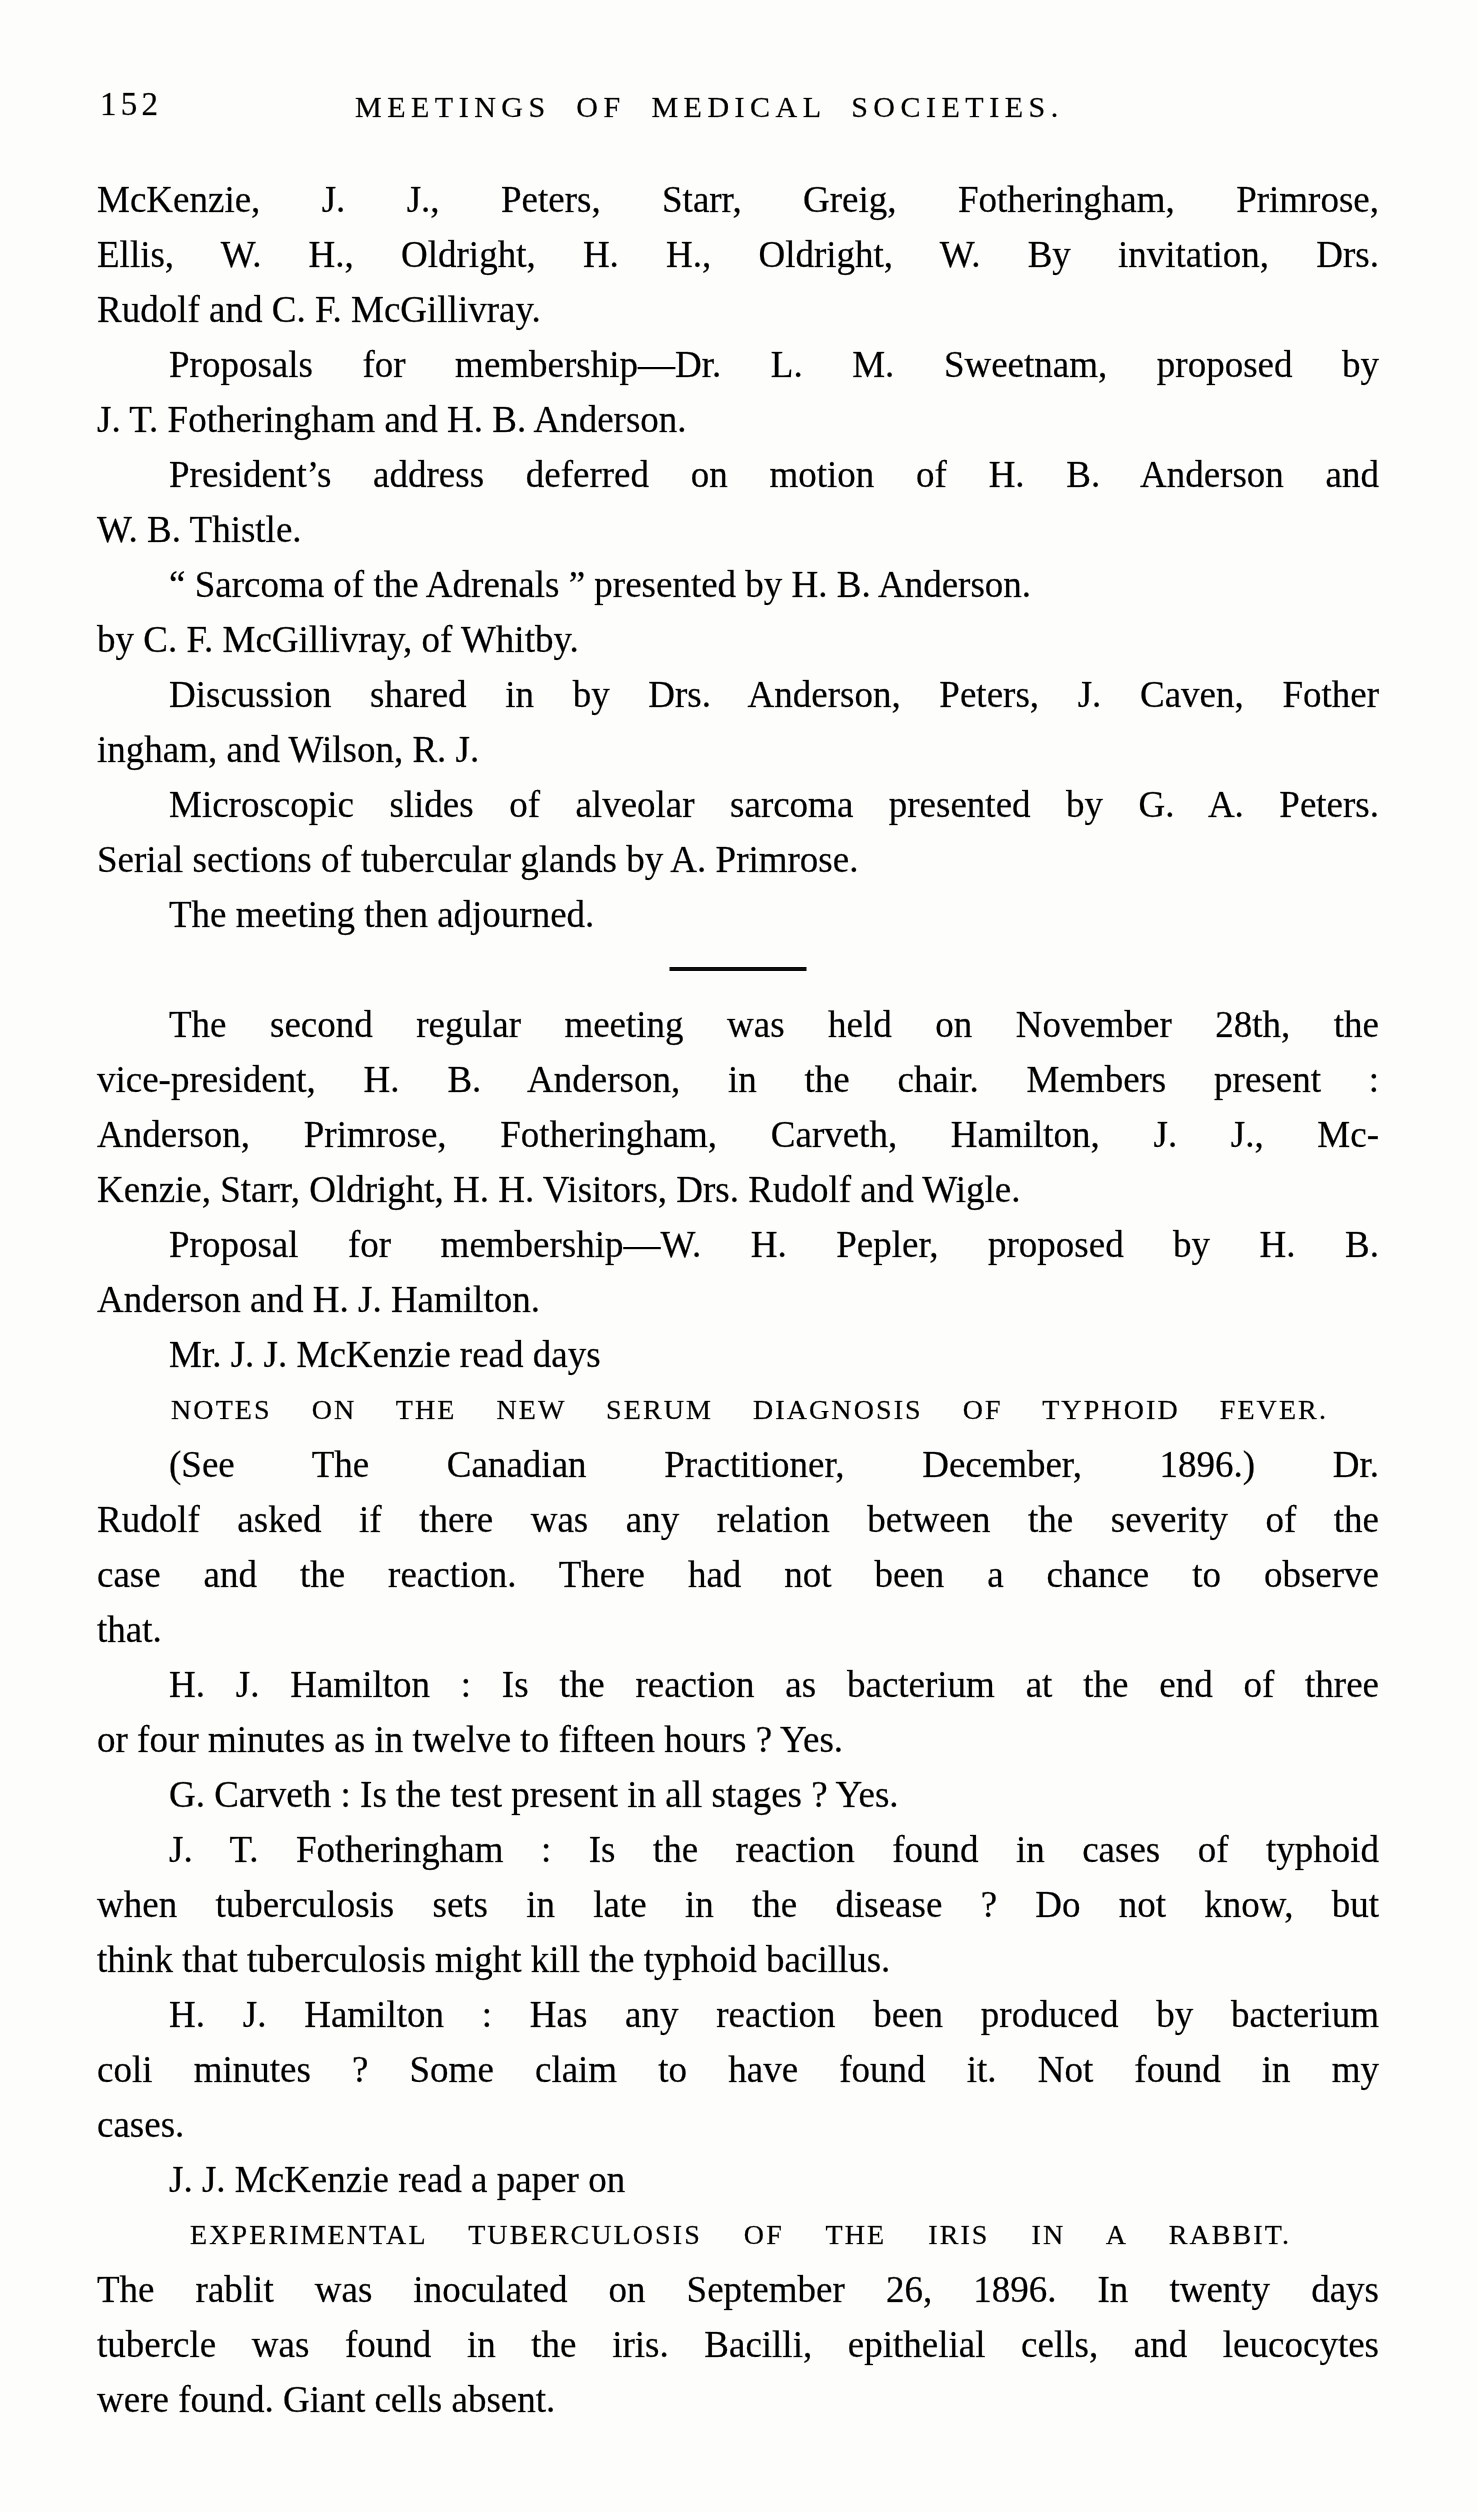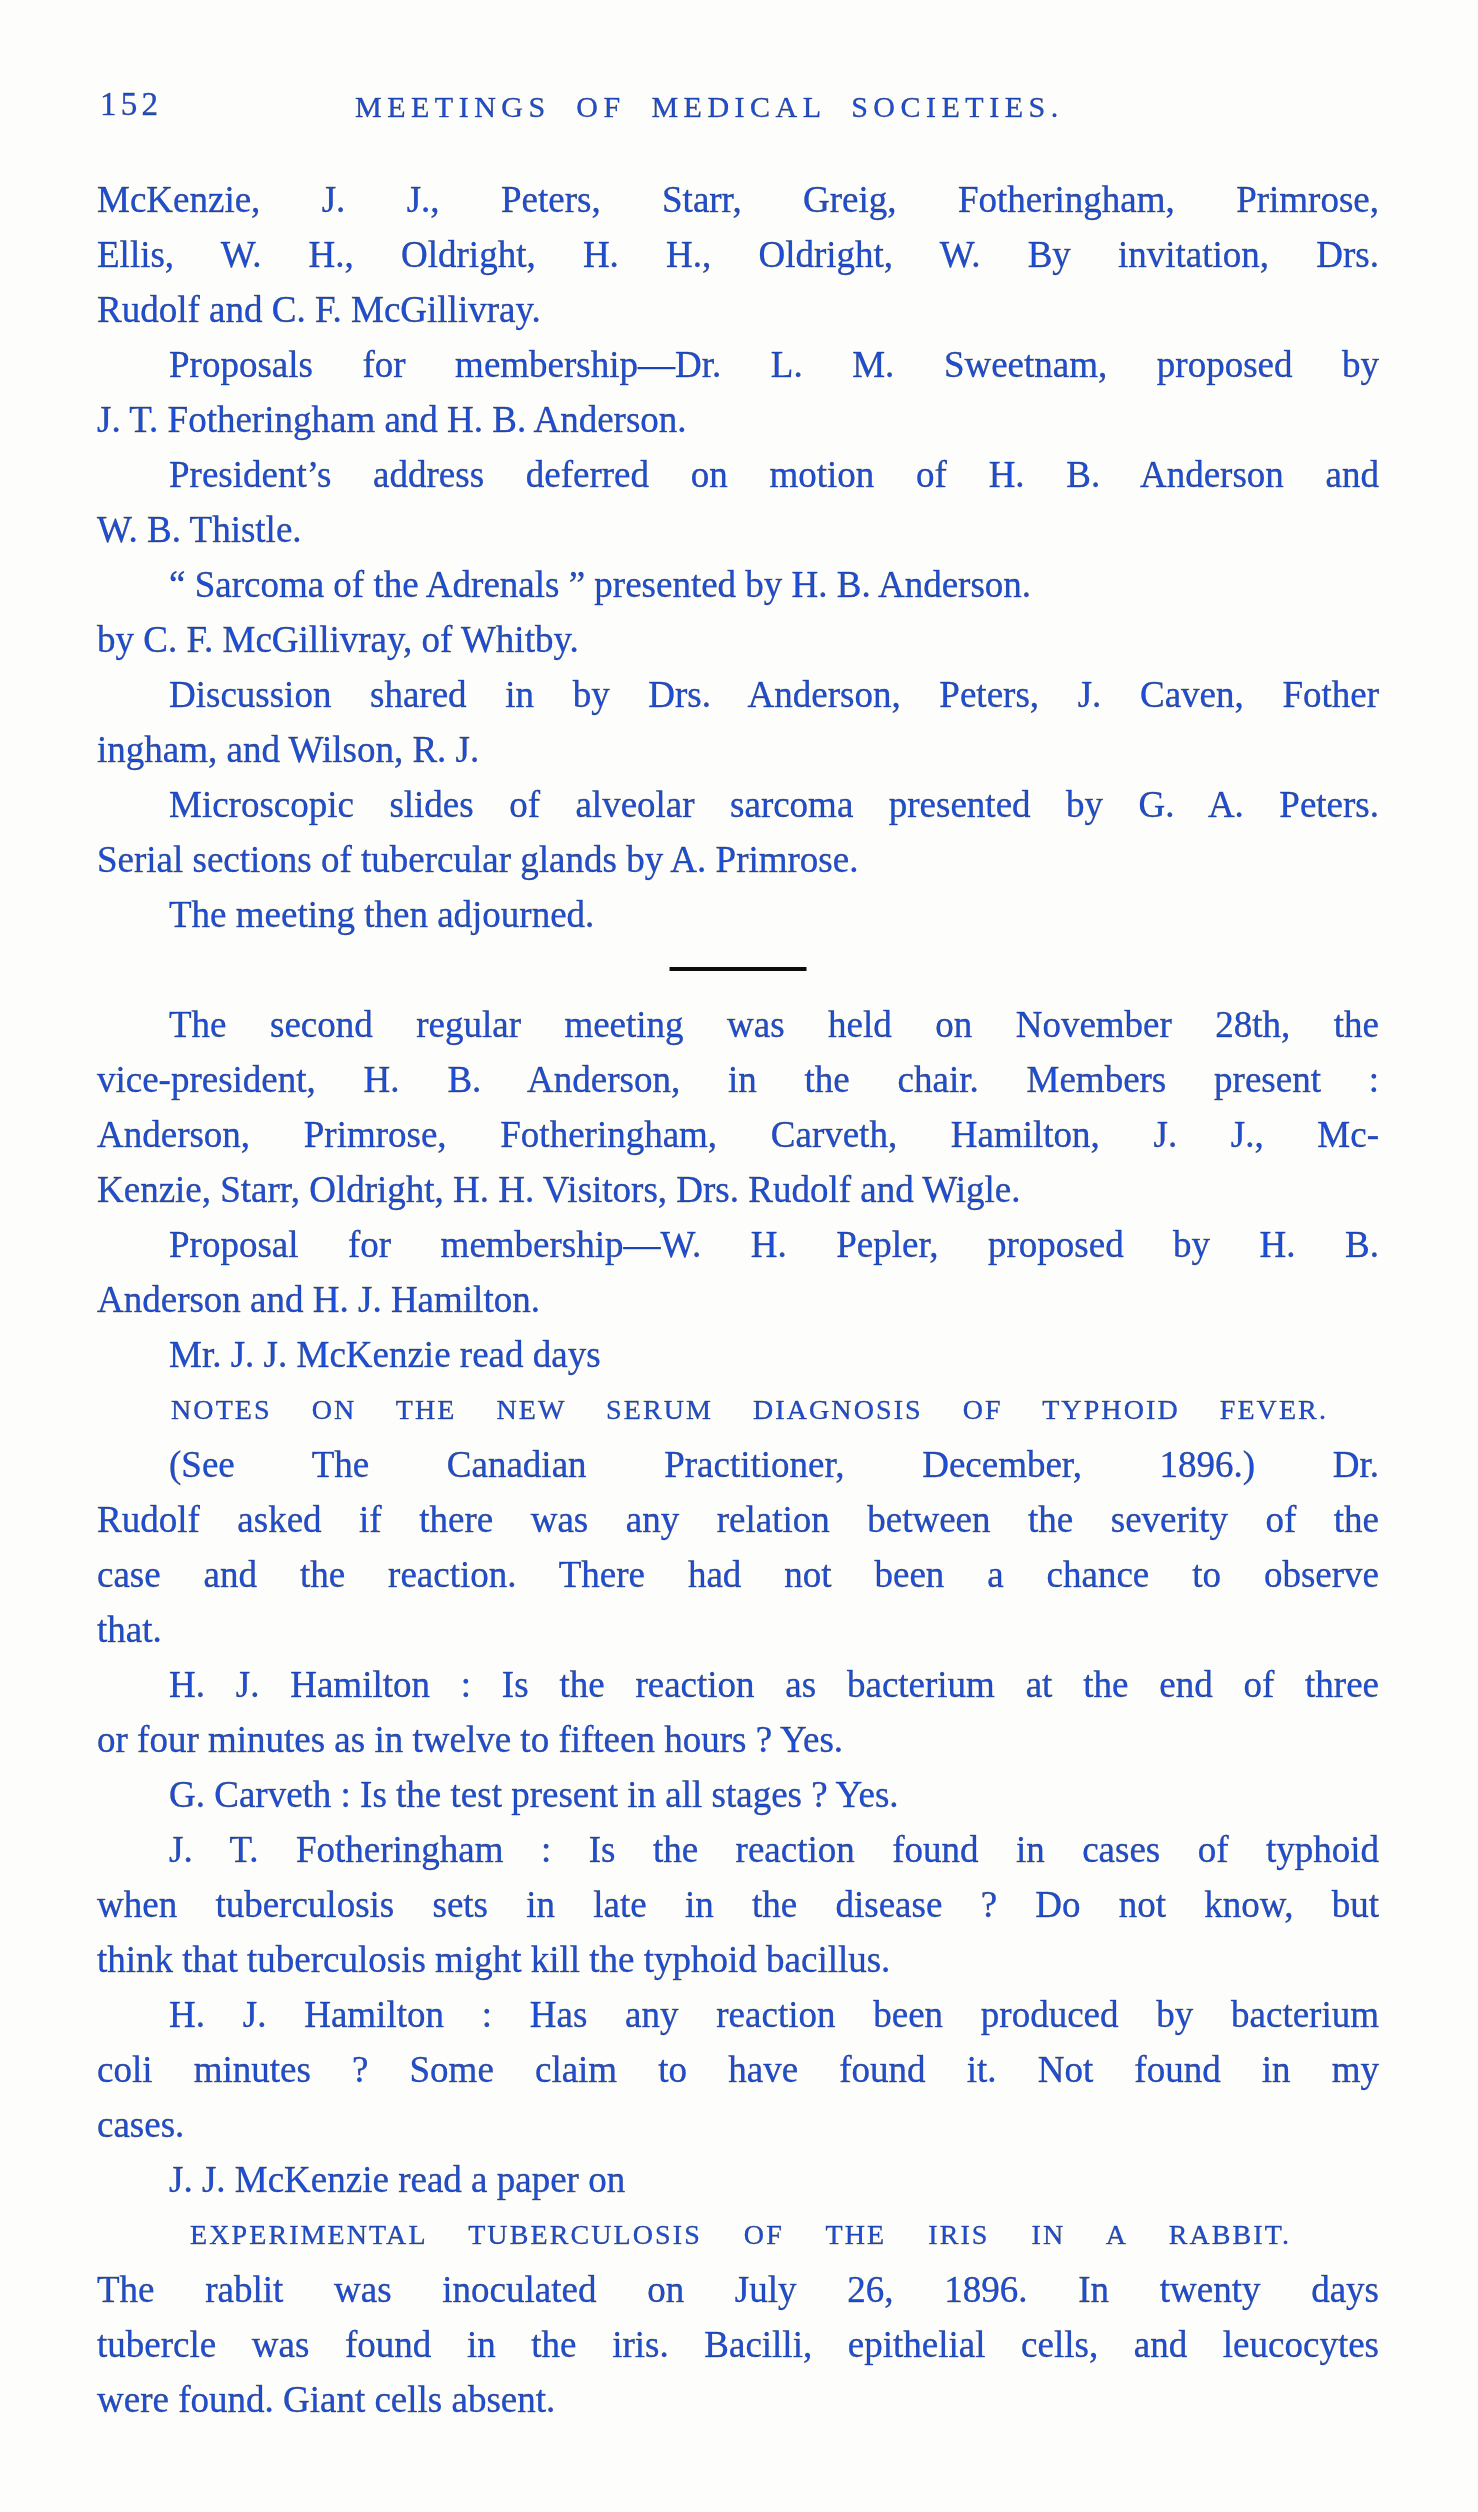--- a/index.html
+++ b/index.html
@@ -3,21 +3,21 @@
 <meta charset="utf-8">
 <style>
   html, body { margin: 0; padding: 0; }
   body { background: #ffffff; }
 
   .page {
     position: relative;
     width: 1478px;
     height: 2512px;
     background: #fdfdfb;
-    color: #1d4ed8;
+    color: #000000;
     font-family: "Liberation Serif", serif;
     overflow: hidden;
     -webkit-text-stroke: 0.4px rgba(16,16,16,0.6);
   }
 
   .page-number {
     position: absolute;
     left: 100px;
     top: 86px;
     font-size: 33px;
@@ -112,18 +112,18 @@
       <div class="line end">or four minutes as in twelve to fifteen hours ?   Yes.</div>
       <div class="line indent end">G. Carveth :  Is the test present in all stages ?   Yes.</div>
       <div class="line indent">J. T. Fotheringham :  Is the reaction found in cases of typhoid</div>
       <div class="line">when tuberculosis sets in late in the disease ?   Do not know, but</div>
       <div class="line end">think that tuberculosis might kill the typhoid bacillus.</div>
       <div class="line indent">H. J. Hamilton :  Has any reaction been produced by bacterium</div>
       <div class="line">coli minutes ?   Some claim to have found it.   Not found in my</div>
       <div class="line end">cases.</div>
       <div class="line indent end">J. J. McKenzie read a paper on</div>
       <div class="line heading h2">EXPERIMENTAL TUBERCULOSIS OF THE IRIS IN A RABBIT.</div>
-      <div class="line">The rablit was inoculated on July 26, 1896.   In twenty days</div>
+      <div class="line">The rablit was inoculated on September 26, 1896.   In twenty days</div>
       <div class="line">tubercle was found in the iris.  Bacilli, epithelial cells, and leucocytes</div>
       <div class="line end">were found.   Giant cells absent.</div>
     </div>
 </div>
 
 
 </body></html>

